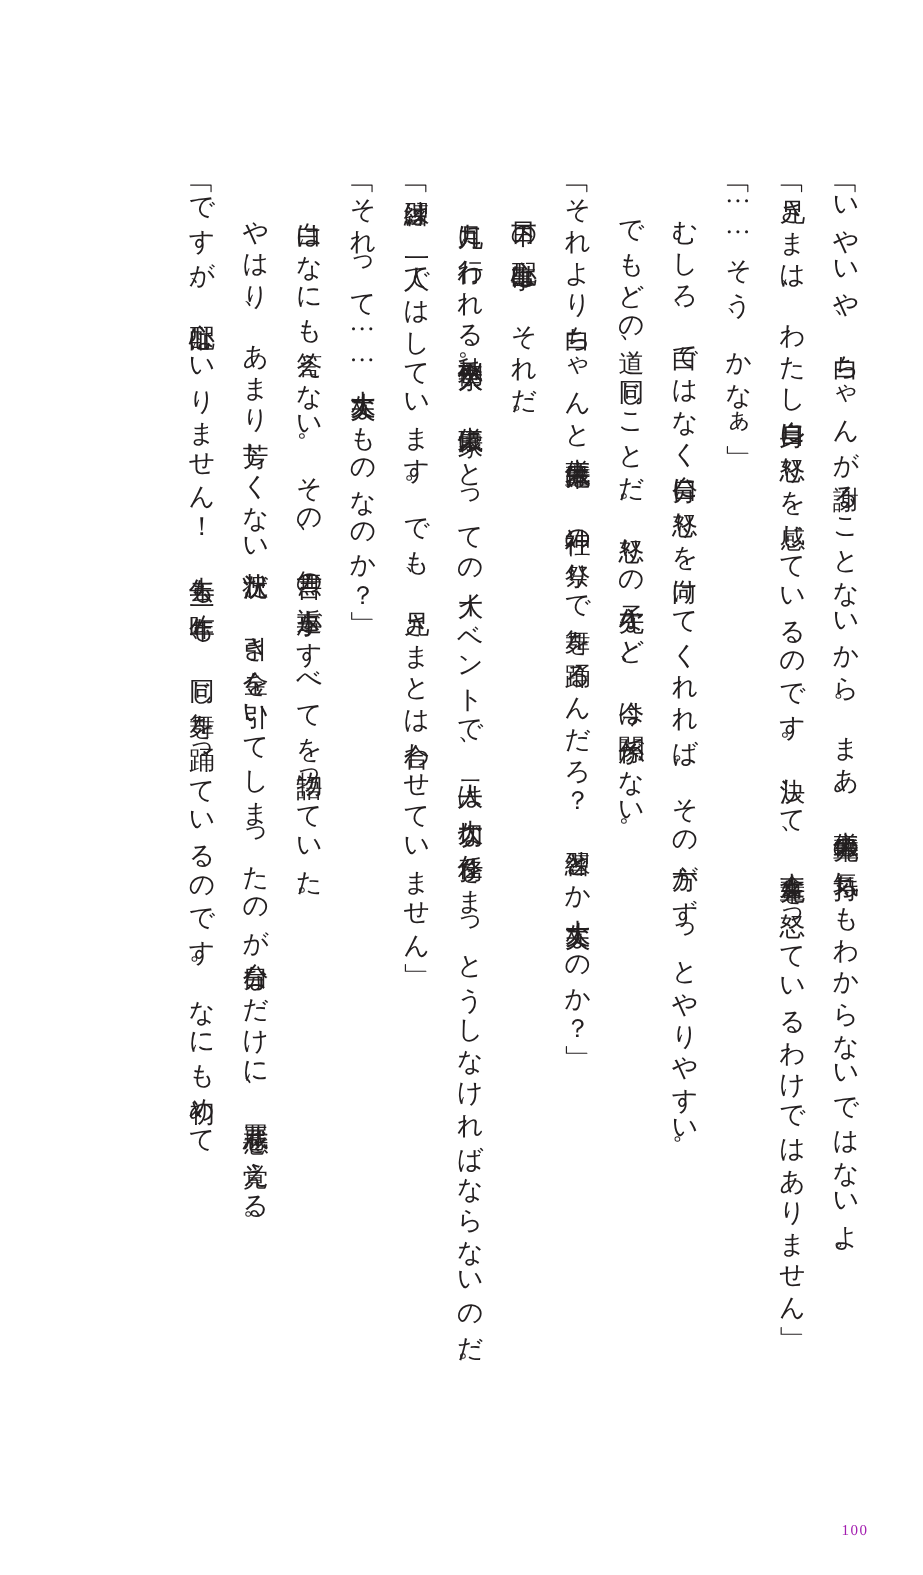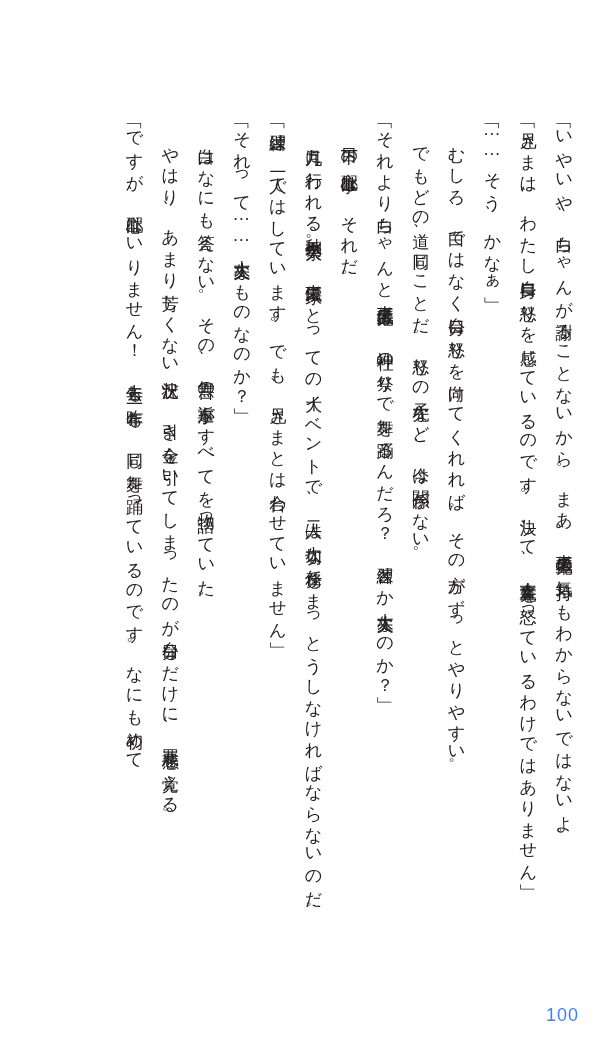--- a/index.html
+++ b/index.html
@@ -36,24 +36,24 @@
     margin: 0;
     padding: 0;
   }
   #text-body p.indent {
     text-indent: 1em;
   }
   .page-number {
     position: absolute;
     right: 36px;
     bottom: 24px;
-    font-size: 18px;
+    font-size: 10px;
     letter-spacing: 1px;
-    color: #3b82f6;
-    font-family: Liberation Sans, sans-serif;
+    color: #a21caf;
+    font-family: Liberation Serif, serif;
   }
 </style>
 </head>
 <body>
 
 <div id="page">
 
   <div id="text-body">
     <p class="line">「いやいや、白ちゃんが謝ることないから。まあ、東儀先輩の気持ちもわからないではないよ。</p>
     <p class="line">「兄さまは、わたし自身に怒りを感じているのです。決して、支倉先輩を怒っているわけではありません」</p>

